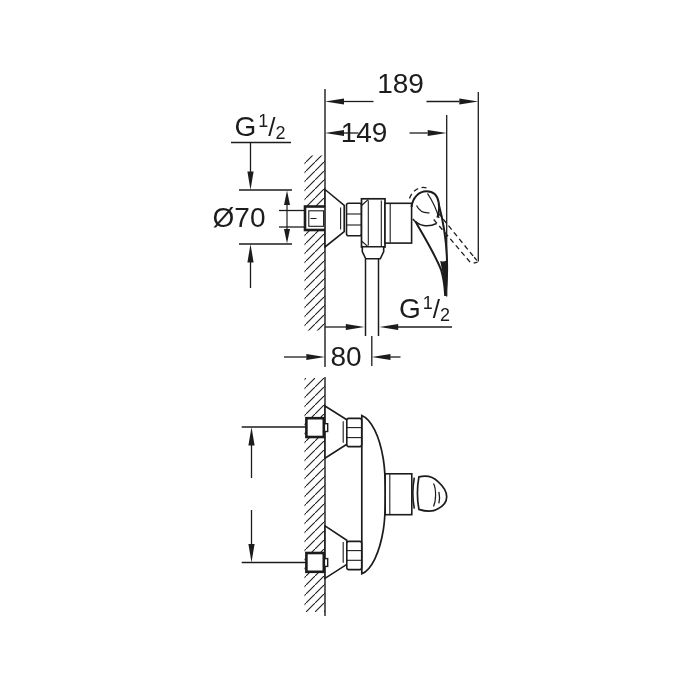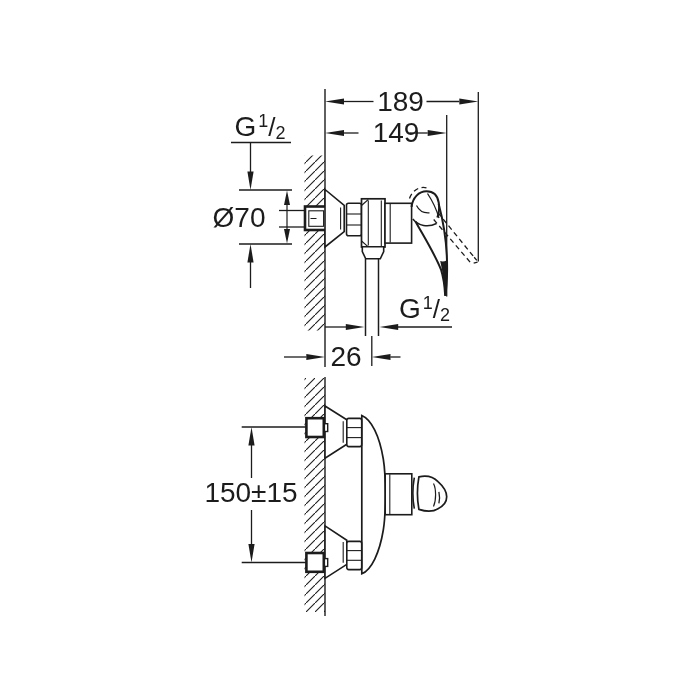--- a/index.html
+++ b/index.html
@@ -162,25 +162,24 @@
   <g stroke="#1c1c1c" stroke-width="1.3">
     <line x1="241.7" y1="427" x2="306.3" y2="427"></line>
     <line x1="241.7" y1="562.5" x2="306.3" y2="562.5"></line>
     <line x1="251.5" y1="445" x2="251.5" y2="478"></line>
     <line x1="251.5" y1="510" x2="251.5" y2="544"></line>
     <polygon points="251.5,427 248.4,445.5 254.6,445.5" fill="#1c1c1c" stroke="none"></polygon>
     <polygon points="251.5,562.5 248.4,544 254.6,544" fill="#1c1c1c" stroke="none"></polygon>
   </g>
 </svg>
 
-<div class="dim-label" style="left:400.5px;top:102px">189</div>
-<div class="dim-label" style="left:396px;top:132.5px">149</div>
+<div class="dim-label" style="left:400.5px;top:84px">189</div>
+<div class="dim-label" style="left:364px;top:132.5px">149</div>
 
 <div class="dim-label gh" style="left:260px;top:126.5px"><span>G</span><span class="fnum">1</span><span class="fslash">/</span><span class="fden">2</span></div>
 
 <div class="dim-label" style="left:239px;top:217.5px">Ø70</div>
 
 <div class="dim-label gh" style="left:424.5px;top:308.5px"><span>G</span><span class="fnum">1</span><span class="fslash">/</span><span class="fden">2</span></div>
 
-<div class="dim-label" style="left:346px;top:356.5px">26</div>
-<div class="dim-label" style="left:251px;top:493px">150±15</div>
+<div class="dim-label" style="left:346px;top:356.5px">80</div>
 
 </div>
 
 </body></html>

